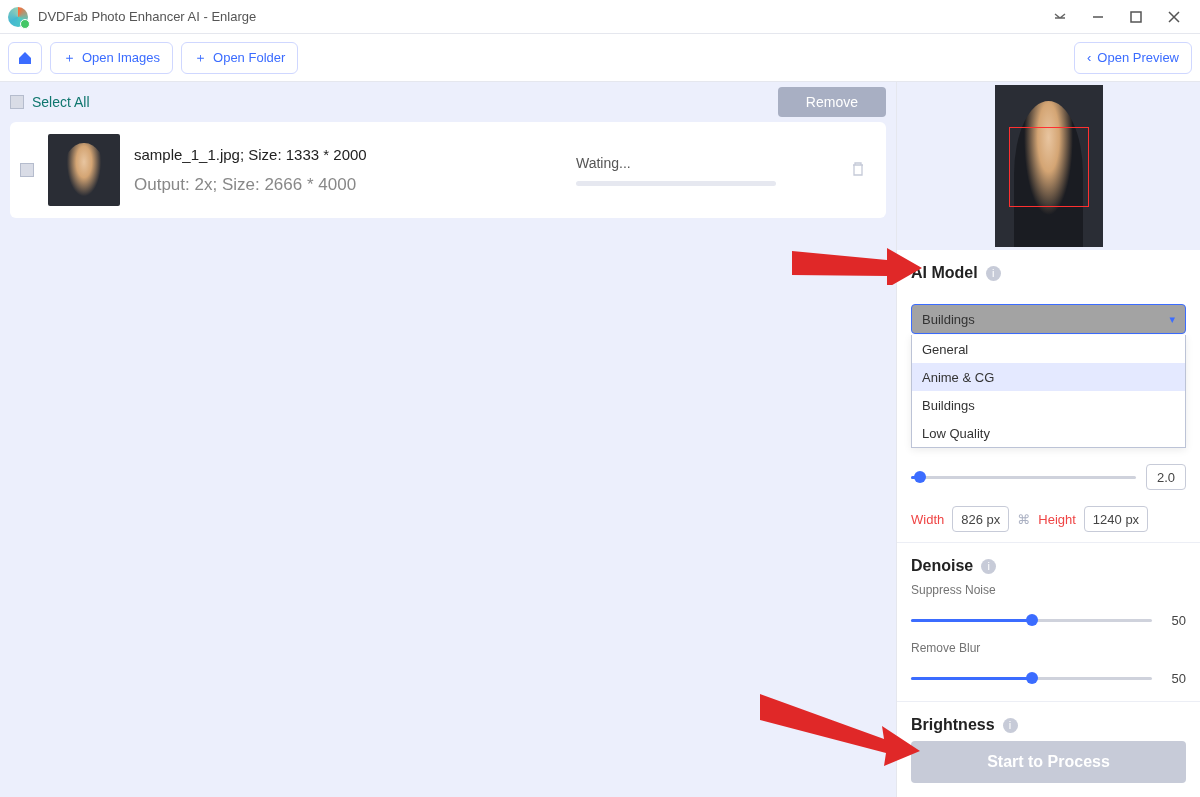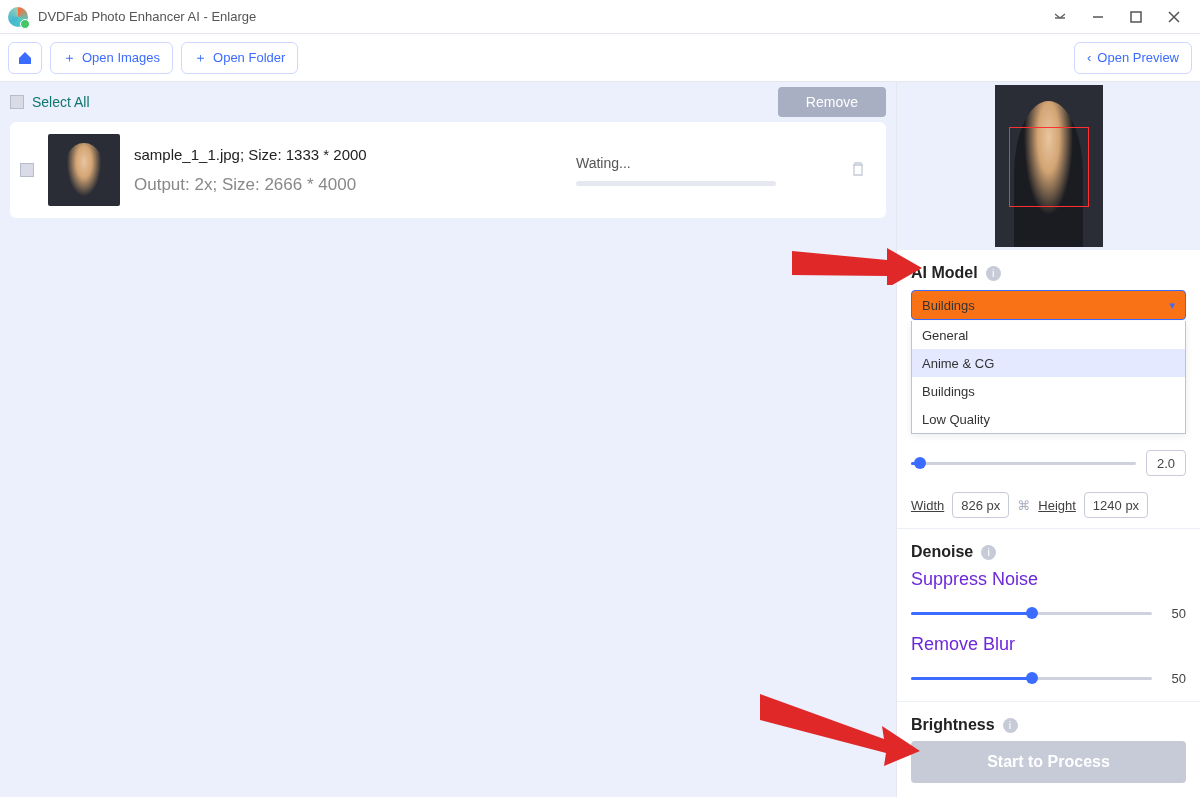--- a/index.html
+++ b/index.html
@@ -48,41 +48,41 @@
   .preview-img { width: 108px; height: 162px; background: #2a2d35; position: relative; overflow: hidden; }
   .preview-person { position: absolute; left: 18%; top: 10%; width: 64%; height: 90%; background: radial-gradient(ellipse at 50% 25%, #e8c5a0 0%, #d4a574 22%, #1a1c22 50%); border-radius: 50% 50% 0 0; }
   .preview-rect { position: absolute; left: 14px; top: 42px; width: 80px; height: 80px; border: 1.5px solid #ff3030; }
   
   .panel-section { padding: 14px 14px 10px 14px; border-top: 1px solid #eceef5; }
   .panel-section:first-of-type { border-top: none; }
   .panel-title { font-size: 16px; font-weight: 700; color: #222; display: flex; align-items: center; gap: 8px; }
   .info-icon { width: 15px; height: 15px; border-radius: 50%; background: #c7cbd8; color: #fff; font-size: 11px; display: inline-flex; align-items: center; justify-content: center; font-weight: normal; }
   
   
-  .dropdown { margin-top: 8px; height: 30px; border: 1px solid #3b6cff; border-radius: 4px; display: flex; align-items: center; padding: 0 10px; font-size: 13px; color: #333; cursor: pointer; position: relative; background: #f97316; }
+  .dropdown { margin-top: 22px; height: 30px; border: 1px solid #3b6cff; border-radius: 4px; display: flex; align-items: center; padding: 0 10px; font-size: 13px; color: #333; cursor: pointer; position: relative; background: #a3a3a3; }
   .dropdown::after { content: "▾"; margin-left: auto; color: #3b6cff; font-size: 11px; }
   .dropdown-list { position: absolute; top: 30px; left: -1px; right: -1px; background: #fff; border: 1px solid #bcc3d6; border-top: none; z-index: 10; box-shadow: 0 2px 8px rgba(0,0,0,0.08); }
   .dd-item { height: 28px; display: flex; align-items: center; padding: 0 10px; font-size: 13px; color: #333; cursor: pointer; }
   .dd-item.hover { background: #e4e9ff; }
   
   
   .slider-row { display: flex; align-items: center; gap: 10px; margin-top: 10px; justify-content: center; }
   .slider-track { flex: 1; height: 3px; background: #cfd2dc; position: relative; cursor: pointer; border-radius: 2px; }
   .slider-fill { position: absolute; left: 0; top: 0; height: 100%; background: #3b6cff; border-radius: 2px; }
   .slider-thumb { position: absolute; top: 50%; width: 12px; height: 12px; background: #3b6cff; border-radius: 50%; transform: translate(-50%, -50%); }
   .slider-val { width: 40px; height: 26px; border: 1px solid #c7cbd8; border-radius: 4px; display: flex; align-items: center; justify-content: center; font-size: 13px; color: #444; }
   .slider-val.noborder { border: none; width: 24px; justify-content: flex-end; }
   
   
   .dim-row { display: flex; align-items: center; gap: 8px; margin-top: 16px; font-size: 13px; }
-  .dim-label { color: #404040; text-decoration: underline; }
+  .dim-label { color: #ef4444; }
   .dim-val { height: 26px; padding: 0 8px; border: 1px solid #c7cbd8; border-radius: 4px; display: flex; align-items: center; color: #444; }
   .link-icon { color: #aab0c2; }
   
-  .sub-label { font-size: 18px; color: #6d28d9; margin-top: 8px; }
+  .sub-label { font-size: 12px; color: #737373; margin-top: 8px; }
   
   
   .process-btn { margin: 8px 14px 14px 14px; height: 42px; background: #c7cbd8; color: #fff; border: none; border-radius: 4px; font-size: 16px; font-weight: 600; cursor: pointer; }
   
   .panels-scroll { flex: 1; overflow: hidden; position: relative; }
   
   
   .arrow { position: absolute; z-index: 50; }
   .arrow svg { display: block; }
 </style>

